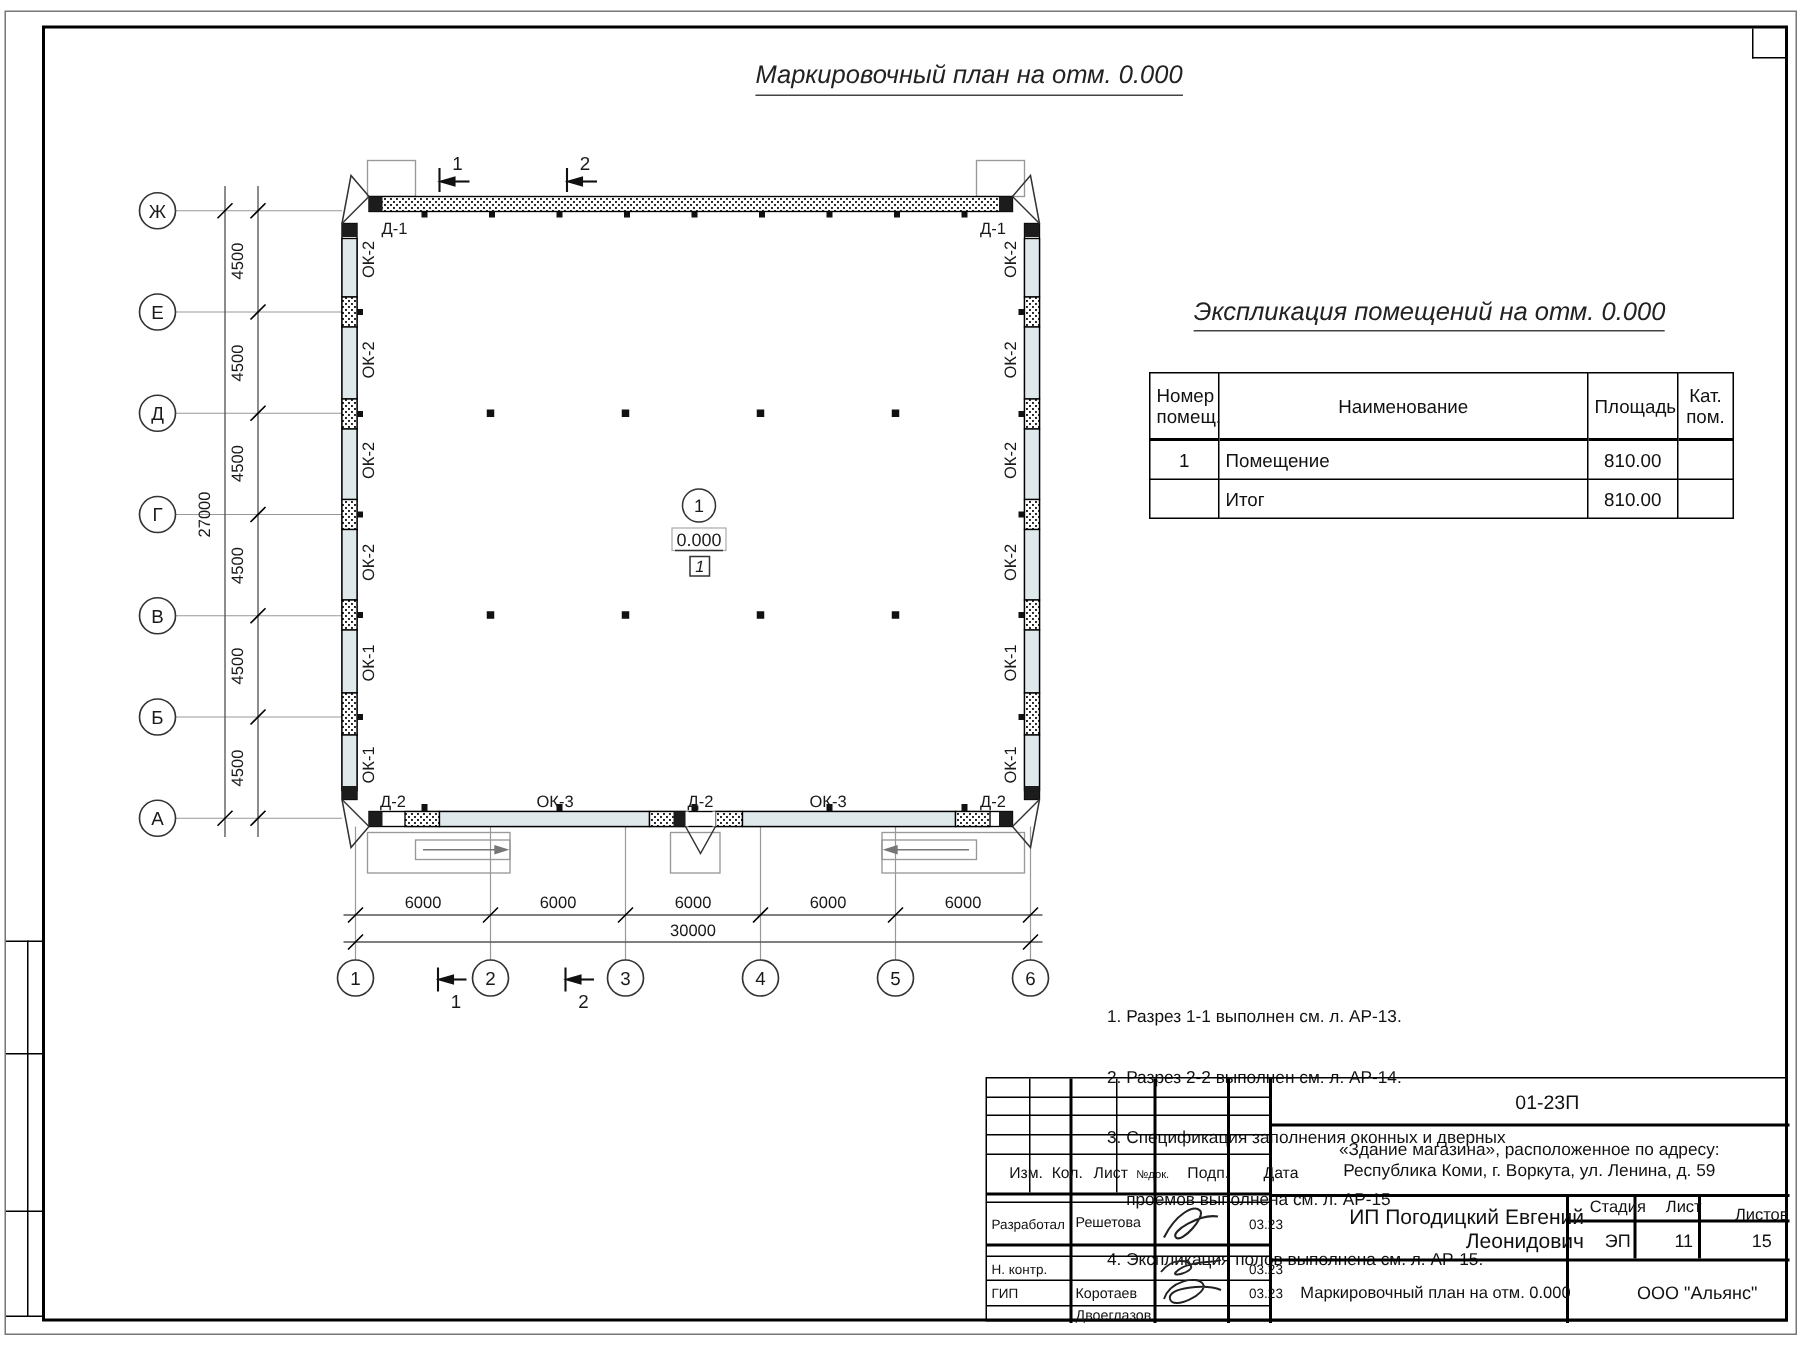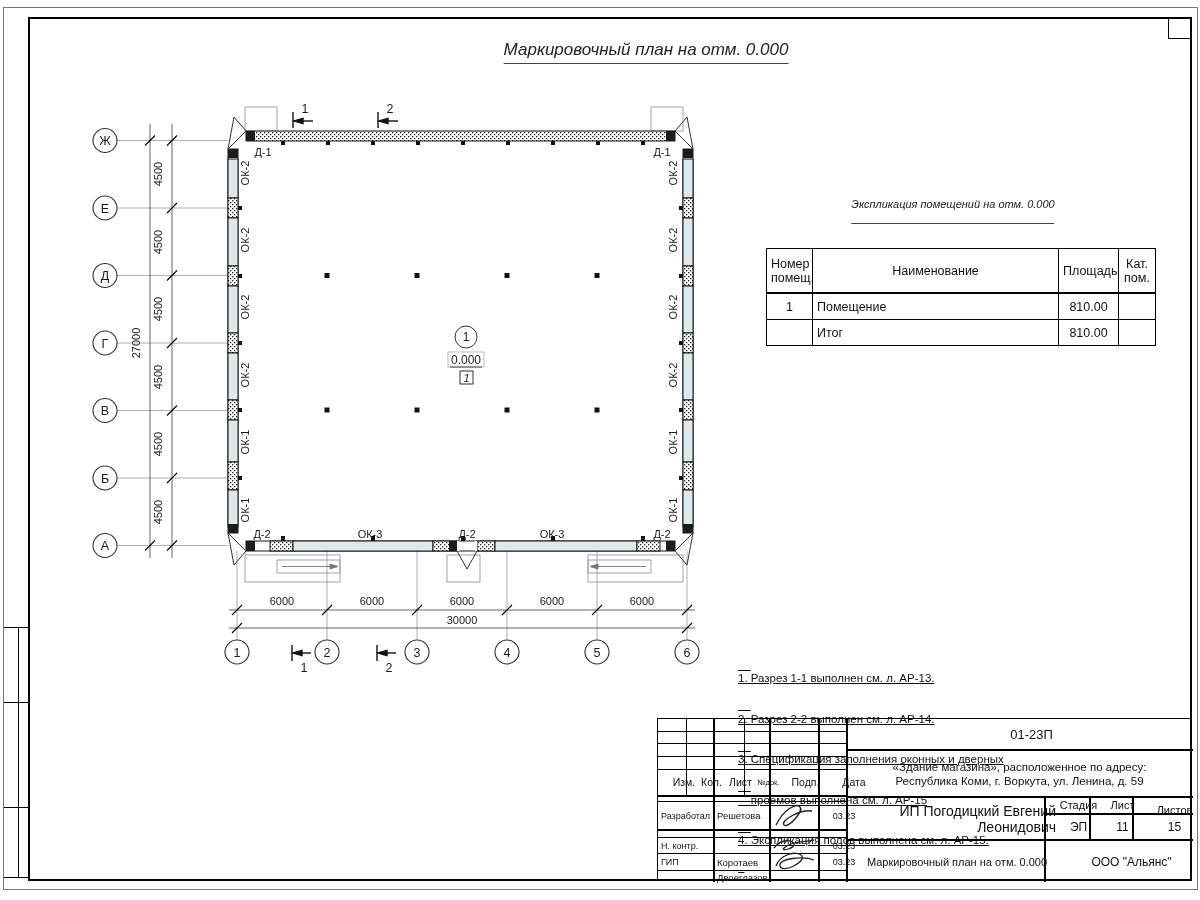--- a/index.html
+++ b/index.html
@@ -1,21 +1,21 @@
 <!DOCTYPE html>
 <html><head>
 <meta charset="utf-8">
 <style>
   html,body{margin:0;padding:0;background:#fff;}
   #sheet{position:relative;width:1200px;height:900px;background:#ffffff;overflow:hidden;
          font-family:"Liberation Sans",sans-serif;color:#111;}
   .abs{position:absolute;}
   .ln{position:absolute;background:#000;}
   .title{font-style:italic;font-size:17px;color:#222;border-bottom:1px solid #444;padding-bottom:3px;white-space:nowrap;}
-  .subtitle{font-style:italic;font-size:11px;color:#222;border-bottom:1px solid #444;padding-bottom:13px;white-space:nowrap;}
+  .subtitle{font-style:italic;font-size:17px;color:#222;border-bottom:1px solid #444;padding-bottom:2px;white-space:nowrap;}
   svg text{font-family:"Liberation Sans",sans-serif;fill:#1a1a1a;}
   
   table.expl{border-collapse:collapse;table-layout:fixed;font-size:12.5px;}
   table.expl th,table.expl td{border:1.5px solid #000;padding:0 4px;background:#fff;}
   table.expl th{font-weight:normal;text-align:center;height:43px;border-bottom:2px solid #000;}
   table.expl td{height:25px;}
   
   #tb{position:absolute;left:657px;top:718px;width:535px;height:163px;border:1.6px solid #000;box-sizing:border-box;font-size:10.5px;}
   #tb .ln{background:#000;}
   .cellc{position:absolute;display:flex;align-items:center;justify-content:center;text-align:right;margin-left:12px;}
@@ -349,21 +349,21 @@
     </tr>
     <tr>
       <td></td>
       <td>Итог</td>
       <td style="text-align:center">810.00</td>
       <td></td>
     </tr>
   </tbody>
     </table>
 
-  <div class="abs notes" style="left:738px;top:645px;text-decoration:underline;">
+  <div class="abs notes" style="left:738px;top:645px;">
     <div>1. Разрез 1-1 выполнен см. л. АР-13.</div>
     <div>2. Разрез 2-2 выполнен см. л. АР-14.</div>
     <div>3. Спецификация заполнения оконных и дверных</div>
     <div>    проемов выполнена см. л. АР-15</div>
     <div>4. Экспликация полов выполнена см. л. АР-15.</div>
   </div>
 
   <div id="tb">
 
     <div class="ln" style="left:28px;top:0;width:1px;height:76px;"></div>

